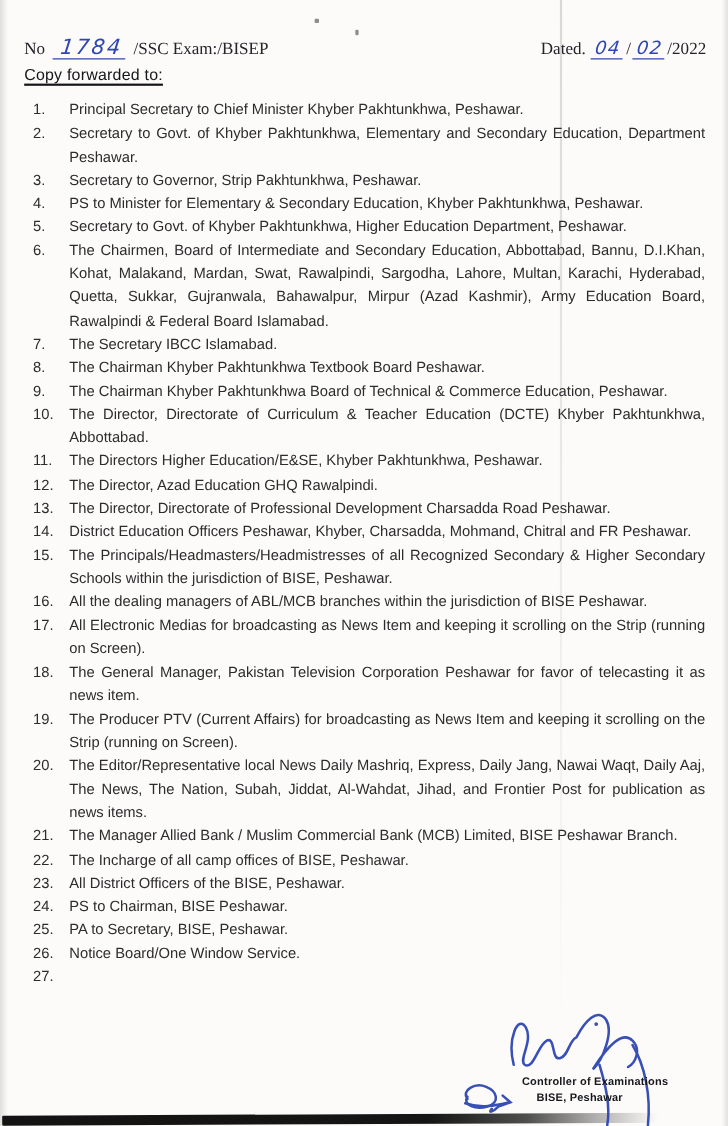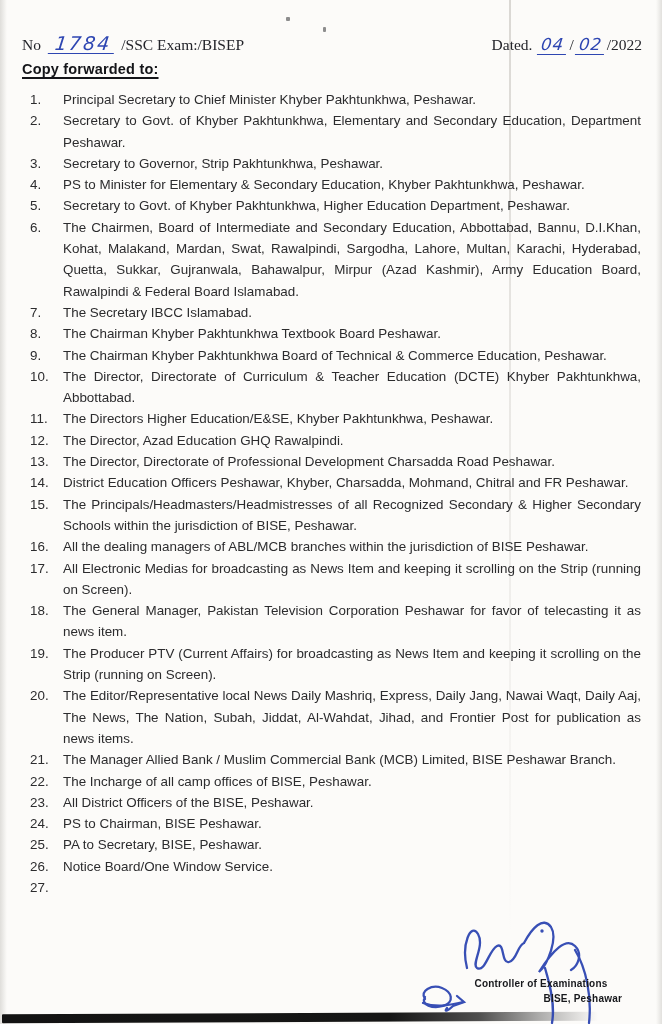--- a/index.html
+++ b/index.html
@@ -59,21 +59,21 @@
     line-height: 1;
   }
   .hw-date {
     font-size: 16.5px; letter-spacing: 1px;
     padding: 0 3px; margin: 0 2px;
     border-bottom: 1.5px solid #2e46b2;
     line-height: 1;
   }
   .section-title {
     position: absolute; left: 22px; top: 61px;
-    font-size: 14.5px; font-weight: bold; color: #141519;
+    font-size: 14.5px; font-weight: normal; color: #141519;
     text-decoration: underline;
     text-decoration-thickness: 1.5px;
     text-underline-offset: 3px;
     letter-spacing: 0.2px;
   }
 
   
   ol.recipients {
     position: absolute; left: 30px; right: 21px; top: 89px;
     margin: 0; padding: 0; list-style: none;
@@ -85,21 +85,21 @@
   }
   ol.recipients .num { position: absolute; left: 0; top: 0; }
 
   
   .sig-text {
     position: absolute; left: 432px; top: 976px; width: 218px;
     text-align: center; color: #17181c;
     font-size: 10px; font-weight: bold; line-height: 15px;
     letter-spacing: 0.2px;
   }
-  .sig-text .org { display: block; margin-right: 28px; text-align: right; }
+  .sig-text .org { display: block; margin-right: 28px; }
   .sig-svg { position: absolute; left: 405px; top: 906px; pointer-events: none; }
 
   .bottom-bar {
     position: absolute; left: 2px; top: 1013px; width: 596px; height: 9px;
     background: linear-gradient(to right,
       #131313 0%, #151515 65%, rgba(21,21,21,0.75) 80%,
       rgba(21,21,21,0.35) 90%, rgba(21,21,21,0) 100%);
     transform: rotate(-0.25deg);
     border-radius: 1px;
   }

